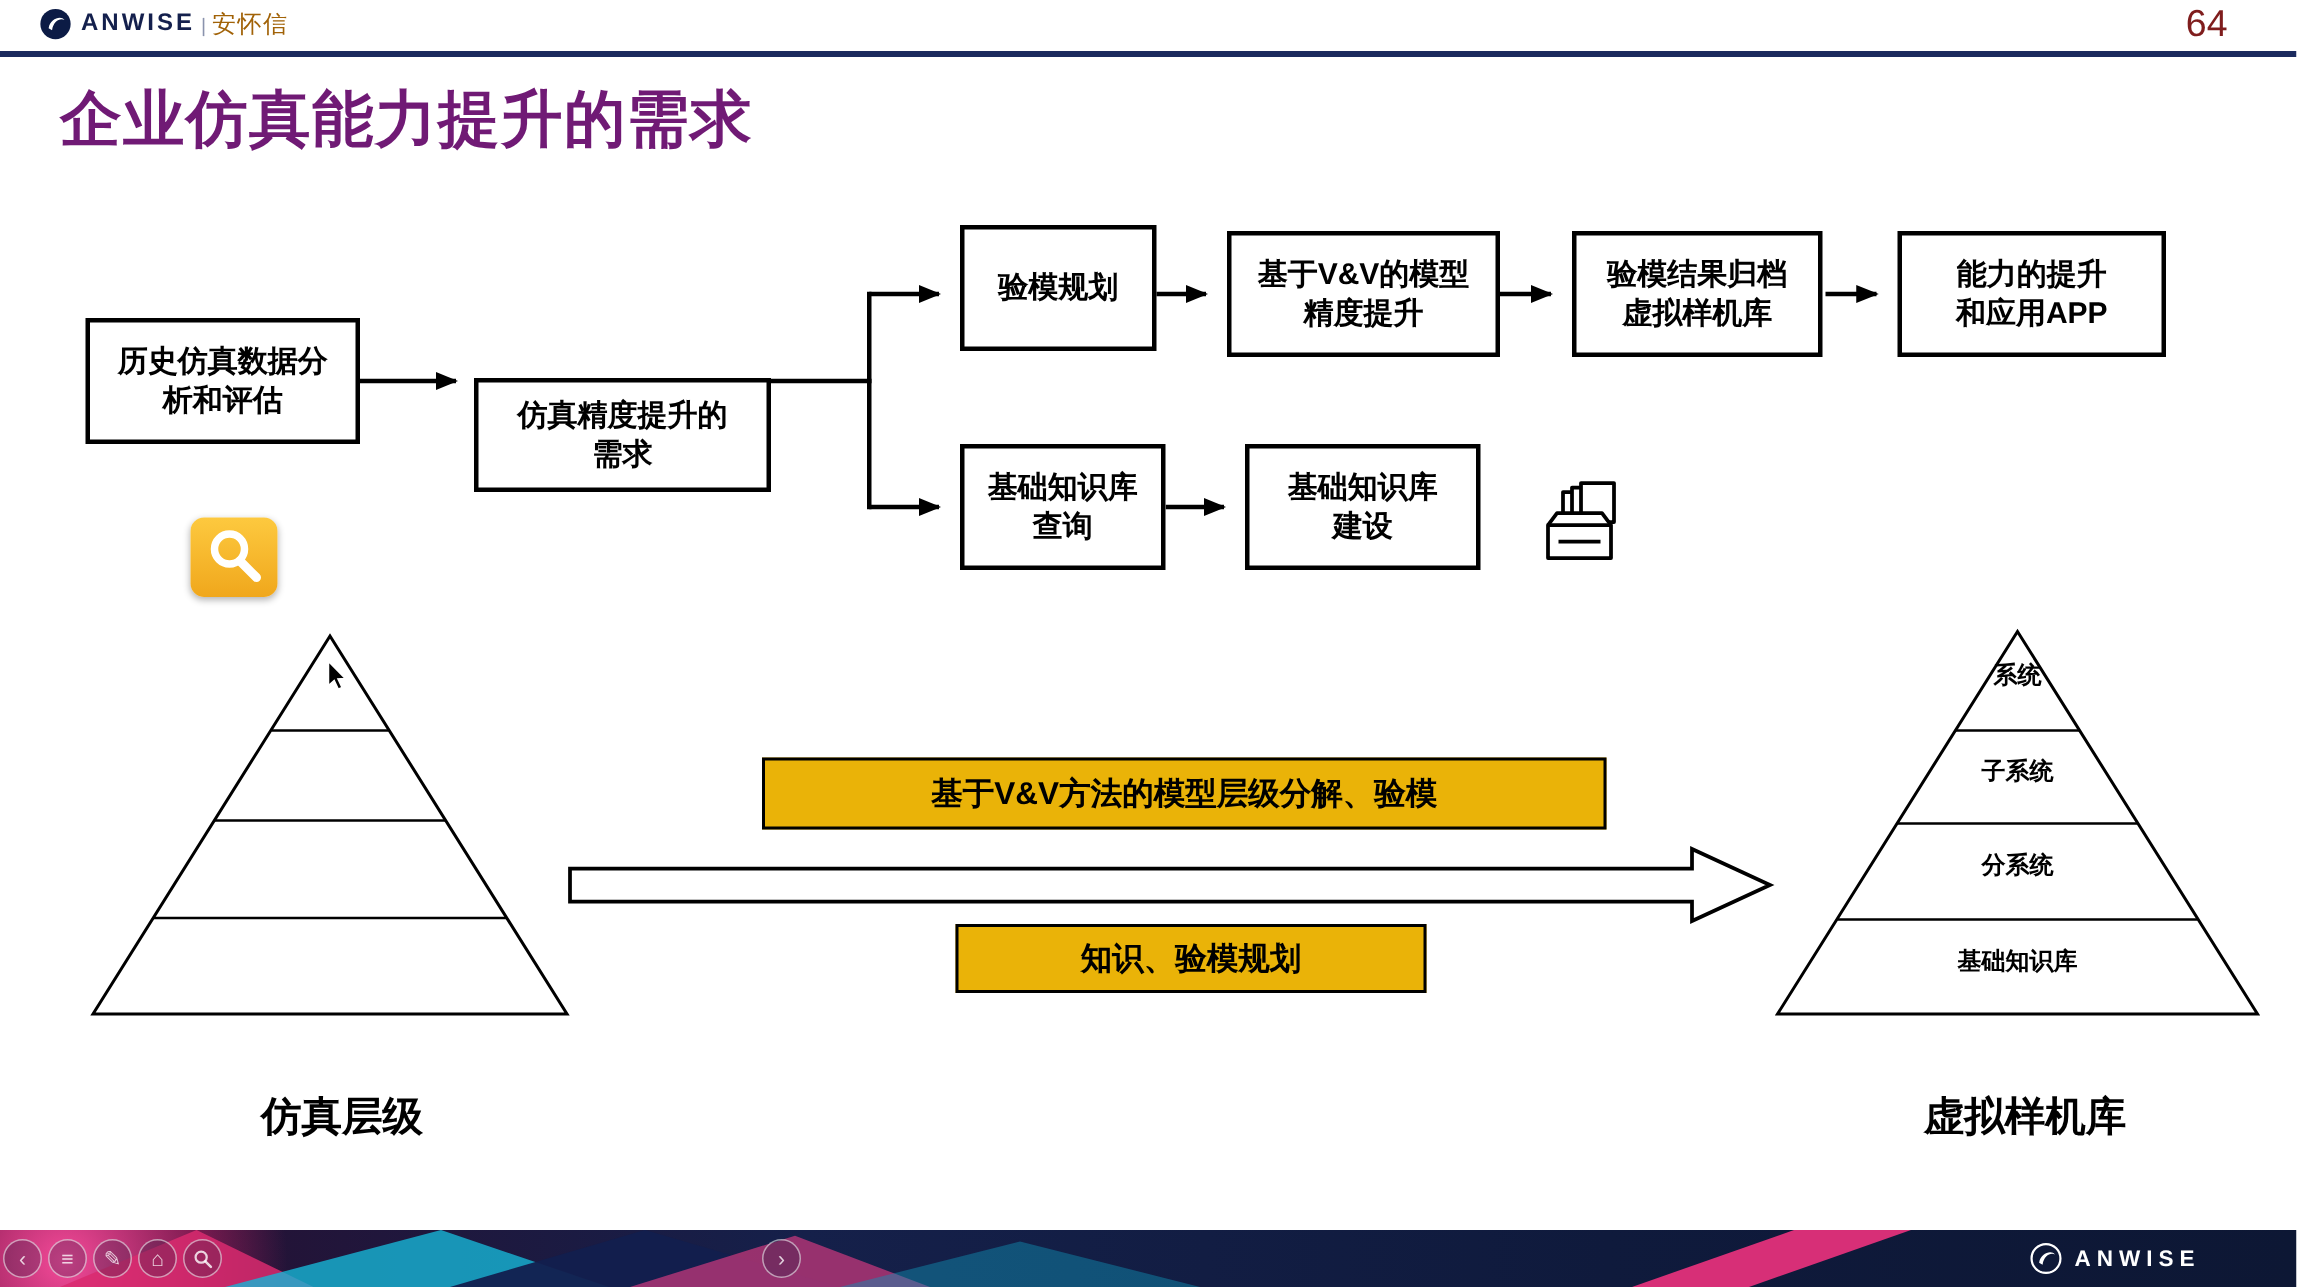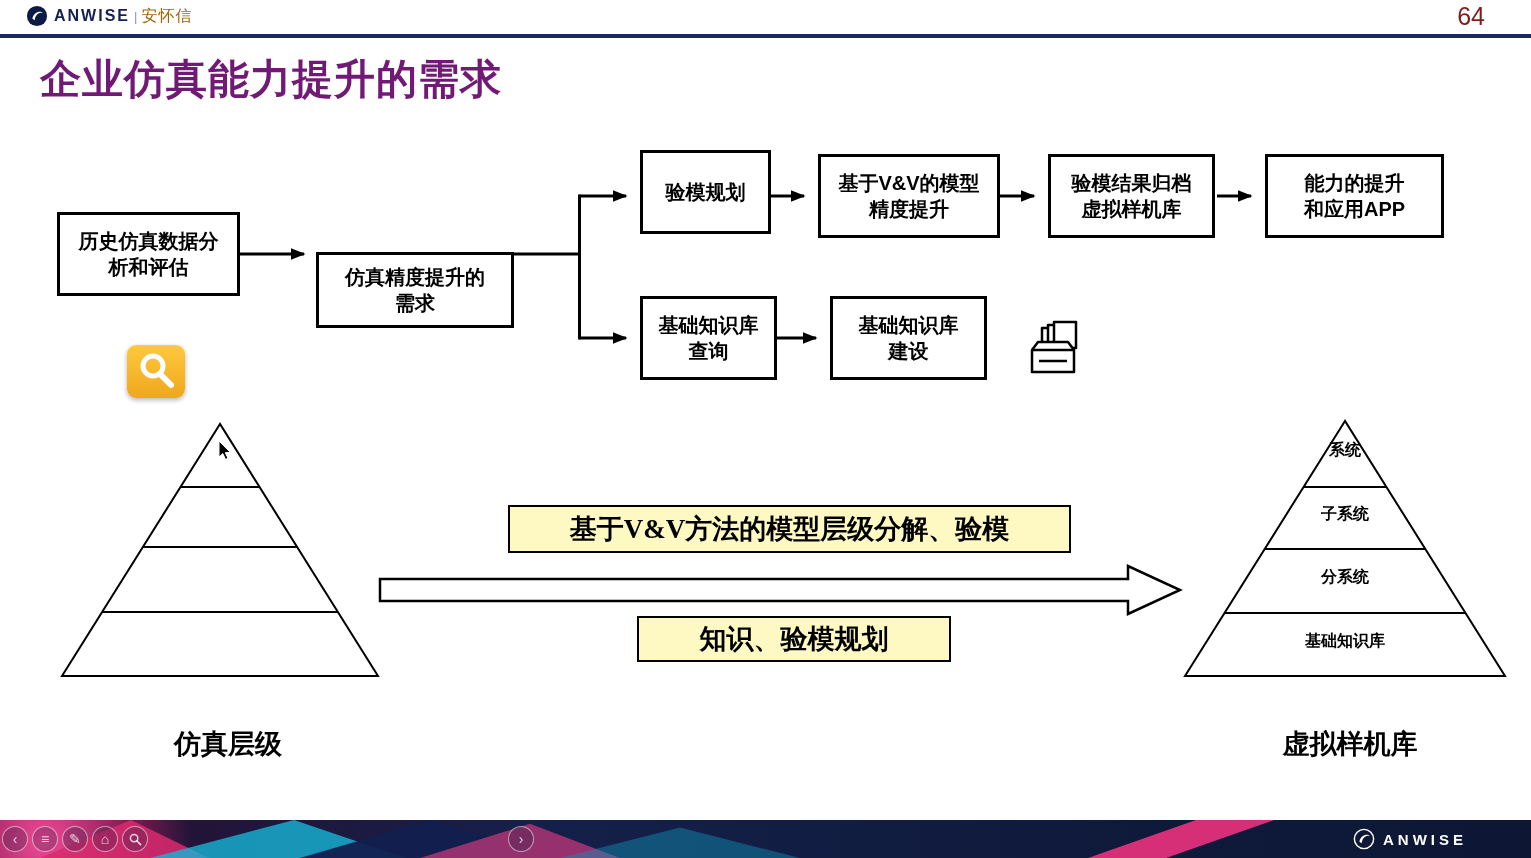--- a/index.html
+++ b/index.html
@@ -26,23 +26,23 @@
   .b-history{left:57px;top:212px;width:183px;height:84px;}
   .b-need{left:316px;top:204px;width:198px;height:76px;margin-top:48px;}
   .b-plan{left:640px;top:150px;width:131px;height:84px;}
   .b-vv{left:818px;top:154px;width:182px;height:84px;}
   .b-arch{left:1048px;top:154px;width:167px;height:84px;}
   .b-pub{left:1265px;top:154px;width:179px;height:84px;}
   .b-query{left:640px;top:296px;width:137px;height:84px;}
   .b-build{left:830px;top:296px;width:157px;height:84px;}
   
   .mid-box{
-    position:absolute;box-sizing:border-box;border:2.5px solid #000;background:#fef9c3;
+    position:absolute;box-sizing:border-box;border:2.5px solid #000;background:#eab308;
     display:flex;align-items:center;justify-content:center;text-align:center;
-    font-weight:bold;font-size:27px;z-index:3;font-family:Liberation Serif, serif;
+    font-weight:bold;font-size:21px;z-index:3;
   }
   .mid-vv{left:508px;top:505px;width:563px;height:48px;}
   .mid-know{left:637px;top:616px;width:314px;height:46px;}
   
   .pyr-level{position:absolute;left:1245px;width:200px;text-align:center;font-weight:bold;font-size:16px;z-index:3;}
   .lv0{top:440px;} .lv1{top:504px;} .lv2{top:567px;} .lv3{top:631px;}
   .pyr-caption{position:absolute;text-align:center;font-weight:bold;font-size:27px;z-index:3;}
   .cap-left{left:148px;top:726px;width:160px;}
   .cap-right{left:1264px;top:726px;width:172px;}
   

